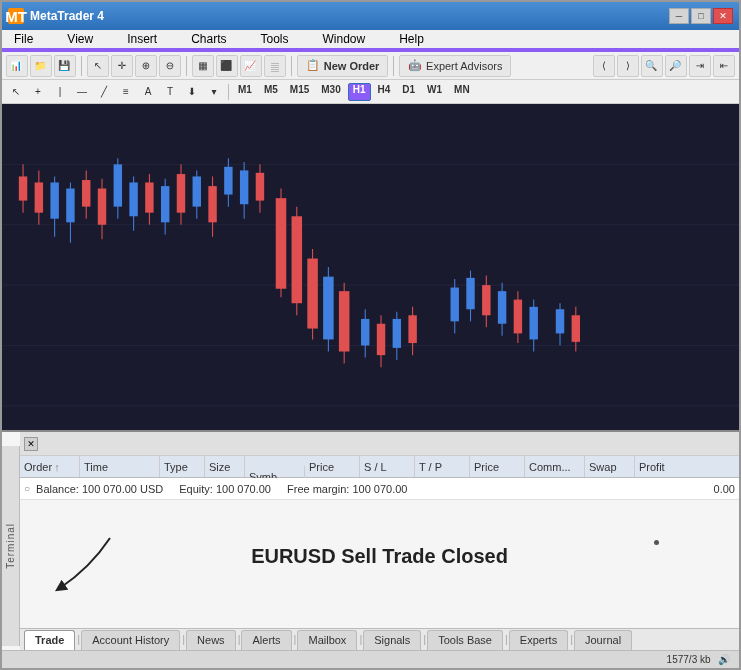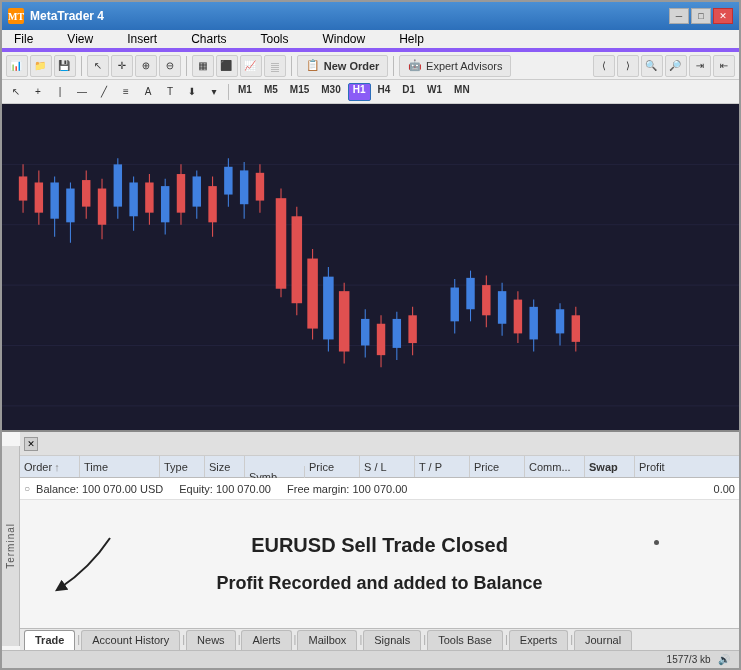--- a/index.html
+++ b/index.html
@@ -38,26 +38,24 @@
       display: flex;
       align-items: center;
       gap: 6px;
     }
     .title-bar-icon {
       width: 16px;
       height: 16px;
       background: #ff8c00;
       border-radius: 2px;
       display: flex;
-      align-items: center;
       justify-content: center;
-      font-size: 10px;
+      font-size: 15px;
       color: white;
       font-weight: bold;
-      font-family: Liberation Serif, serif;
     }
     .title-bar-text {
       color: white;
       font-size: 12px;
       font-weight: bold;
     }
     .title-bar-controls {
       display: flex;
       gap: 2px;
     }
@@ -595,42 +593,41 @@
         </div>
         <div class="th-cell" style="width:55px;">
           <span>T / P</span>
         </div>
         <div class="th-cell" style="width:55px;">
           <span>Price</span>
         </div>
         <div class="th-cell" style="width:60px;">
           <span>Comm...</span>
         </div>
-        <div class="th-cell" style="width:50px;font-weight:bold;">
+        <div class="th-cell" style="width:50px;">
           <span>Swap</span>
         </div>
         <div class="th-cell" style="width:80px; border-right:none;text-align:right;">
           <span>Profit</span>
         </div>
       </div>
 
       <div class="table-row">
         <div style="display:flex; align-items:center; padding:0 4px; flex:1;">
           <span style="color:#888; margin-right:6px; font-size:10px;">○</span>
           <span>Balance: 100 070.00 USD</span>
           <span style="margin-left:16px;">Equity: 100 070.00</span>
           <span style="margin-left:16px;">Free margin: 100 070.00</span>
         </div>
         <div style="width:80px; padding:0 4px; text-align:right;">0.00</div>
       </div>
 
       <div class="info-area">
         <div class="dot"></div>
         <div class="info-text-1">EURUSD Sell Trade Closed</div>
-        <div class="info-text-2">Profit Recorded and added to Balance</div>
 
         <svg style="position:absolute; left:10px; bottom:30px;" width="160" height="80">
           <path d="M 80 20 Q 60 50 30 70" stroke="#222" stroke-width="2" fill="none" marker-end="url(#arrowhead)"></path>
           <defs>
             <marker id="arrowhead" markerWidth="6" markerHeight="6" refX="3" refY="3" orient="auto">
               <path d="M 0 0 L 6 3 L 0 6 Z" fill="#222"></path>
             </marker>
           </defs>
         </svg>
       </div>

